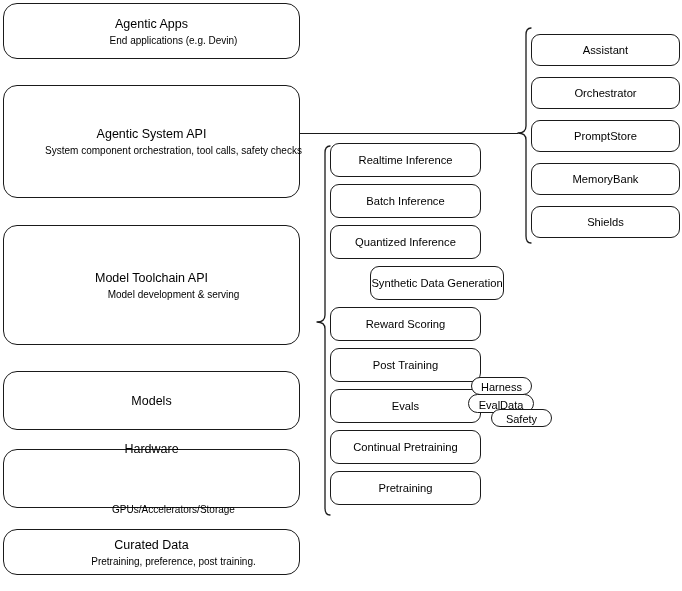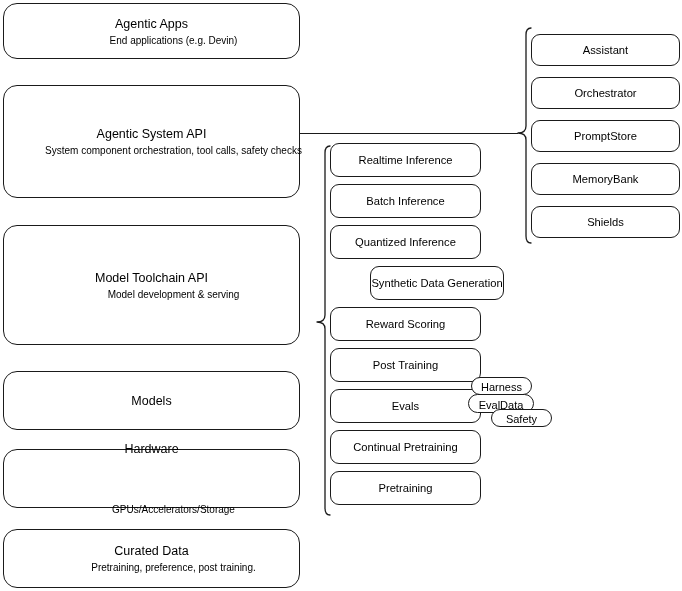--- a/index.html
+++ b/index.html
@@ -120,21 +120,21 @@
         <div class="layer-title">Model Toolchain API</div>
         <div class="layer-sub">Model development &amp; serving</div>
       </div>
       <div class="layer-box" style="left: 3px; top: 371px; width: 297px; height: 59px;">
         <div class="layer-title">Models</div>
       </div>
       <div class="layer-box" style="left: 3px; top: 449px; width: 297px; height: 59px; gap: 44px;">
         <div class="layer-title">Hardware</div>
         <div class="layer-sub">GPUs/Accelerators/Storage</div>
       </div>
-      <div class="layer-box" style="left: 3px; top: 529px; width: 297px; height: 59px;">
+      <div class="layer-box" style="left: 3px; top: 529px; width: 297px; height: 46px;">
         <div class="layer-title">Curated Data</div>
         <div class="layer-sub">Pretraining, preference, post training.</div>
       </div>
     </div>
 
   <div class="connector-line" id="system-connector" style="left: 300px; top: 133px; width: 218px;"></div>
 
   <svg class="bracket-svg" id="toolchain-bracket" width="16" height="372" viewBox="0 0 16 372" style="left: 316px; top: 145px;">
       <path d="M 14 1 Q 9 1 9 8 L 9 170 Q 9 177 1 177 Q 9 177 9 184 L 9 363 Q 9 370 14 370"></path>
     </svg>

